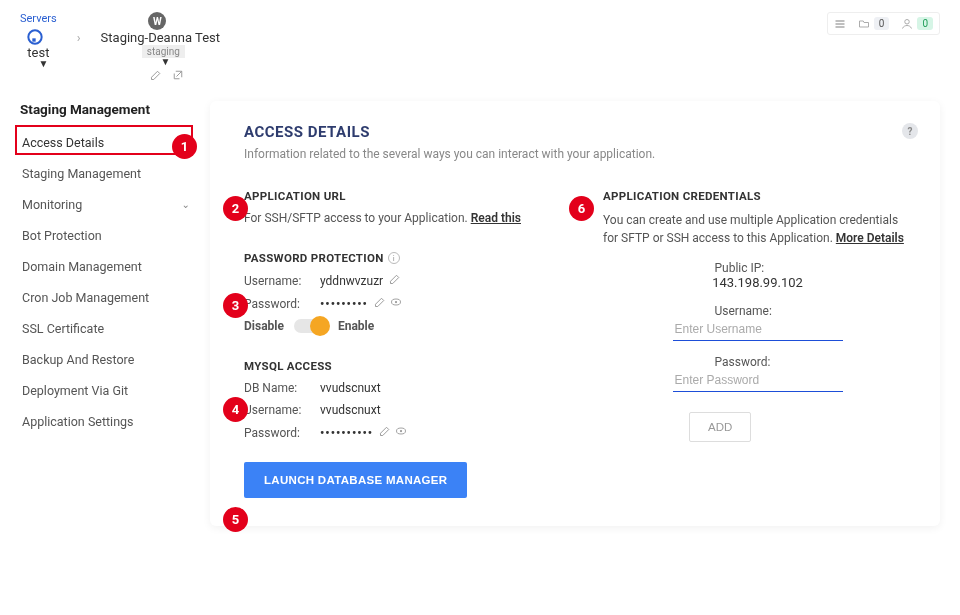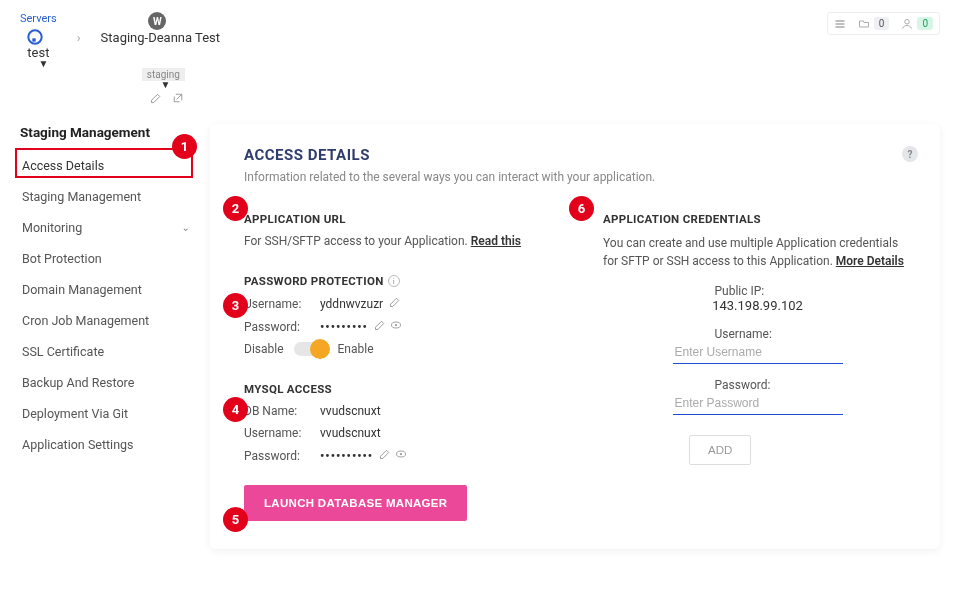--- a/index.html
+++ b/index.html
@@ -5,21 +5,21 @@
 * { box-sizing: border-box; margin: 0; padding: 0; }
 body { font-family: -apple-system, BlinkMacSystemFont, "Segoe UI", Roboto, Arial, sans-serif; background: #fff; color: #333; font-size: 13px; width: 960px; height: 615px; position: relative; }
 .header { display: flex; align-items: flex-start; padding: 12px 20px 0 20px; }
 .crumb-group { display: flex; flex-direction: column; }
 .crumb-label { color: #2a5fd1; font-size: 11px; margin-bottom: 4px; }
 .crumb-item { display: flex; align-items: center; font-size: 13px; color: #333; flex-direction: column; }
 .do-icon { width: 16px; height: 16px; margin-right: 6px; }
 .caret-down { margin-left: 10px; color: #333; font-size: 10px; position: relative; top: -2px; }
 .crumb-sep { color: #aaa; margin: 0 20px; }
 .wp-circle { width: 18px; height: 18px; border-radius: 50%; background: #666; color: #fff; display: flex; align-items: center; justify-content: center; font-size: 10px; font-weight: bold; margin-right: 6px; }
-.tag { background: #eee; color: #888; font-size: 10px; padding: 1px 5px; border-radius: 0; margin-left: 6px; margin-top: 23px; }
+.tag { background: #eee; color: #888; font-size: 10px; padding: 1px 5px; border-radius: 0; margin-left: 6px; }
 .hdr-icons { margin-left: 14px; display: flex; align-items: center; gap: 10px; color: #999; font-size: 12px; }
 .hdr-right { margin-left: auto; border: 1px solid #eee; border-radius: 3px; padding: 4px 6px; display: flex; align-items: center; gap: 12px; }
 .hdr-right-item { display: flex; align-items: center; gap: 4px; font-size: 11px; color: #777; }
 .badge { background: #eef0f4; border-radius: 3px; padding: 1px 5px; font-size: 10px; color: #555; }
 .badge.green { background: #d6f5e6; color: #1e9e58; }
 
 .main { display: flex; padding: 20px 20px 20px 20px; align-items: flex-start; }
 .sidebar { width: 180px; padding-right: 8px; position: relative; }
 .sidebar-title { font-weight: 700; font-size: 13.5px; color: #222; margin-bottom: 10px; }
 .side-item { font-size: 12.5px; color: #555; padding: 8px 2px; cursor: pointer; display: flex; align-items: center; justify-content: space-between; }
@@ -37,24 +37,24 @@
 .info-ico { width: 12px; height: 12px; border-radius: 50%; border: 1px solid #bbb; color: #bbb; font-size: 8px; display: inline-flex; align-items: center; justify-content: center; }
 .row-line { display: flex; align-items: center; font-size: 12px; color: #444; margin-bottom: 8px; }
 .row-lbl { width: 76px; color: #555; }
 .row-val { color: #333; }
 .ext-ico { color: #999; margin-left: 6px; font-size: 11px; }
 .pencil-ico { color: #999; margin-left: 6px; font-size: 11px; }
 .eye-ico { color: #999; margin-left: 4px; font-size: 12px; }
 .underline { text-decoration: underline; color: #333; font-weight: 600; }
 .small-text { font-size: 12px; color: #555; margin-bottom: 12px; }
 .dots { letter-spacing: 1px; font-weight: bold; }
-.toggle-row { display: flex; align-items: center; gap: 10px; font-size: 12px; color: #555; margin-top: 6px; }
+.toggle-row { display: flex; align-items: center; gap: 10px; font-size: 12px; color: #555; margin-top: 6px; font-weight: bold; }
 .toggle { width: 34px; height: 14px; background: #e6e6e6; border-radius: 7px; position: relative; }
 .toggle::after { content: ""; position: absolute; right: -2px; top: -3px; width: 20px; height: 20px; border-radius: 50%; background: #f5a623; }
-.btn-launch { margin-top: 14px; background: #ec4899; color: #fff; font-size: 11.5px; font-weight: 700; letter-spacing: 0.3px; padding: 12px 20px; border: none; cursor: pointer; border-radius: 2px; }
+.btn-launch { margin-top: 14px; background: #3b82f6; color: #fff; font-size: 11.5px; font-weight: 700; letter-spacing: 0.3px; padding: 12px 20px; border: none; cursor: pointer; border-radius: 2px; }
 .input-line { border: none; border-bottom: 1px solid #1d4ed8; font-size: 12px; color: #333; padding: 4px 2px; width: 170px; outline: none; }
 .input-line::placeholder { color: #aaa; }
 .cred-row { display: flex; align-items: center; margin-bottom: 14px; flex-direction: column; }
 .cred-lbl { width: 86px; color: #555; font-size: 12px; }
 .btn-add { border: 1px solid #ddd; background: #fff; color: #999; font-size: 11.5px; padding: 8px 18px; cursor: pointer; border-radius: 2px; margin-left: 86px; margin-top: 6px; }
 
 .circnum { position: absolute; width: 25px; height: 25px; border-radius: 50%; background: #e3001b; color: #fff; font-weight: 700; font-size: 13px; display: flex; align-items: center; justify-content: center; z-index: 5; }
 .c1 { left: 172px; top: 134px; }
 .c2 { left: 223px; top: 196px; }
 .c3 { left: 223px; top: 293px; }

